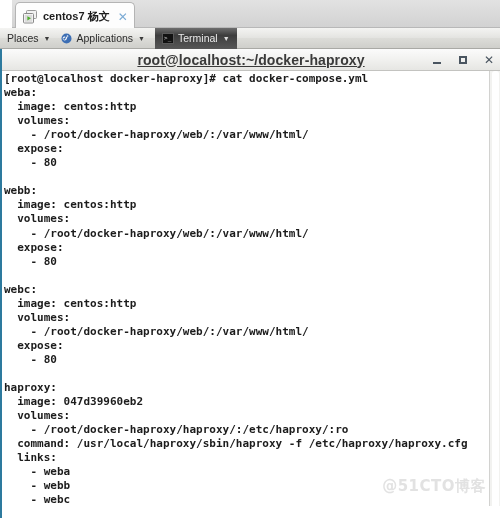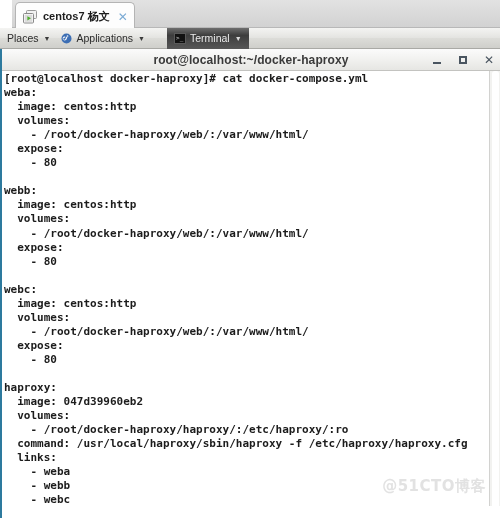--- a/index.html
+++ b/index.html
@@ -95,21 +95,21 @@
   .panel-item.first { padding-left: 4px; }
   .panel-item .caret {
     font-size: 7px;
     line-height: 1;
     color: #3a3a3a;
     margin-left: 1px;
   }
   .panel-item.active {
     background: linear-gradient(to bottom, #6e6e6e 0%, #3d3d3d 35%, #575757 100%);
     color: #e9e9e9;
-    margin-left: 15px;
+    margin-left: 3px;
   }
   .panel-item.active .caret { color: #dcdcdc; }
   .app-icon {
     width: 11px; height: 11px;
     flex: 0 0 auto;
   }
   .term-icon {
     width: 12px; height: 11px;
     flex: 0 0 auto;
     background: #111;
@@ -142,25 +142,26 @@
     position: relative;
     height: 22px;
     background: linear-gradient(to bottom, #fbfbfb 0%, #f0f0ee 55%, #e6e6e3 100%);
     border-bottom: 1px solid #c3c3c0;
     box-sizing: border-box;
     display: flex;
     align-items: center;
     justify-content: center;
   }
   .term-title {
-    font-size: 12px;
+    font-size: 14px;
     font-weight: bold;
     color: #3a3a3a;
     letter-spacing: 0.1px;
     white-space: nowrap;
+    text-decoration: underline;
   }
   .win-btns {
     position: absolute;
     right: 6px;
     top: 0;
     height: 22px;
     display: flex;
     align-items: center;
     gap: 16px;
   }

